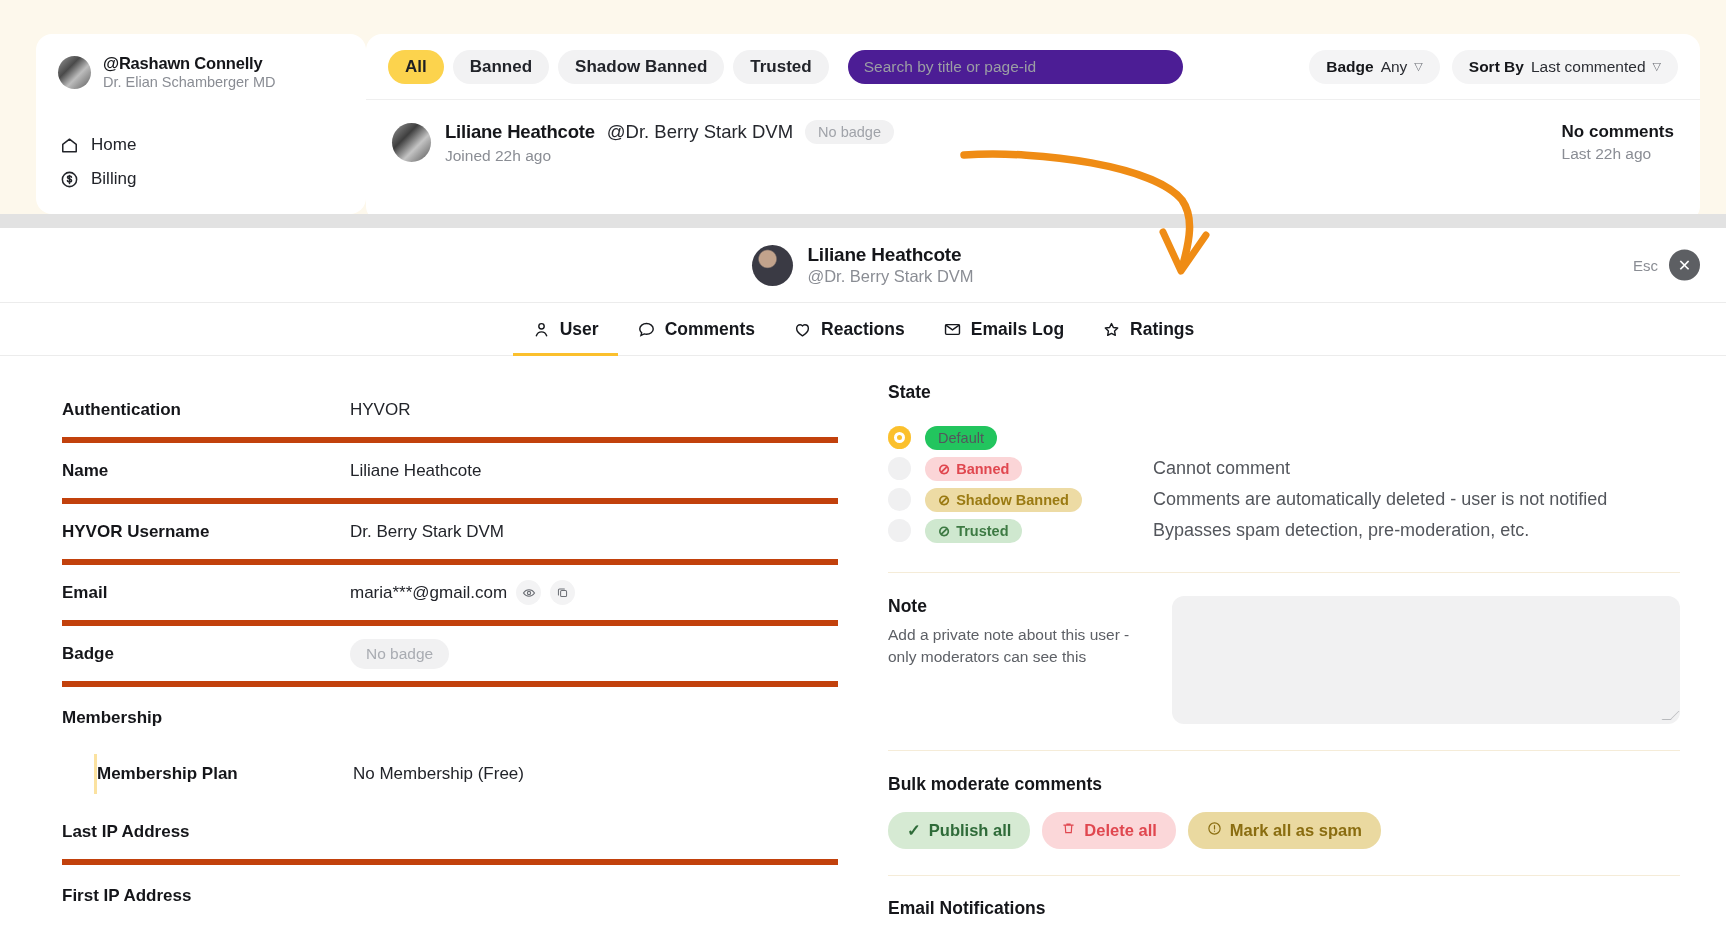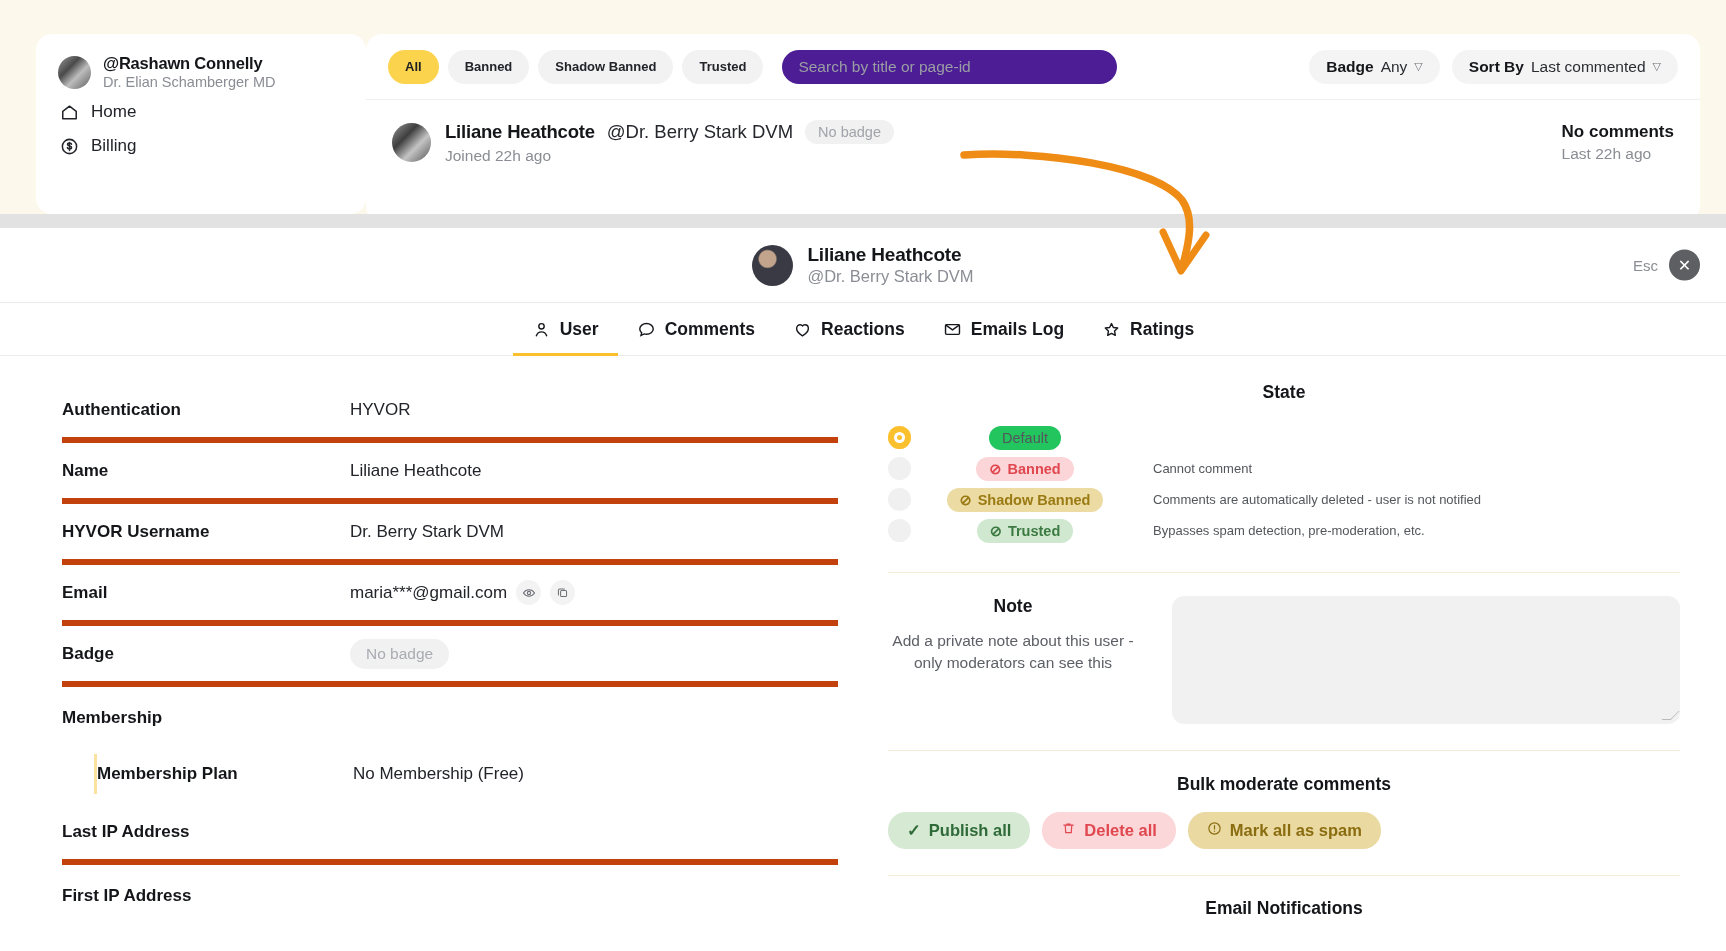--- a/index.html
+++ b/index.html
@@ -23,36 +23,36 @@
     background: #fff; border-radius: 16px;
   }
   .sb-user { display: flex; align-items: center; gap: 12px; padding: 20px 22px 0 22px; }
   .avatar-sm {
     width: 33px; height: 33px; border-radius: 50%;
     background: linear-gradient(135deg,#9a9a9a 0%,#4a4a4a 35%,#bdbdbd 60%,#5c5c5c 100%);
     flex: none;
   }
   .sb-name { font-size: 16.5px; font-weight: 700; color: #15161a; letter-spacing: -0.2px; }
   .sb-sub { font-size: 14.5px; color: #8a8d94; margin-top: 1px; }
-  .sb-nav { margin-top: 5px; }
+  .sb-nav { margin-top: 38px; }
   .sb-item { display: flex; align-items: center; gap: 12px; padding: 7px 24px; }
   .sb-item-label { font-size: 17px; color: #22242a; }
   .ic { width: 19px; height: 19px; flex: none; display: block; }
 
   .list-card {
     position: absolute; left: 366px; top: 34px; right: 26px; height: 188px;
     background: #fff; border-radius: 16px; overflow: hidden;
   }
   .list-toolbar {
     display: flex; align-items: center; height: 66px; padding: 0 22px;
     border-bottom: 1px solid #efefef; gap: 9px;
   }
   .chip {
     height: 34px; padding: 0 17px; border-radius: 17px; background: #f2f2f3;
-    display: flex; align-items: center; font-size: 13px; font-weight: 700; color: #22242a;
+    display: flex; align-items: center; font-size: 17px; font-weight: 700; color: #22242a;
     white-space: nowrap;
   }
   .chip.active { background: #fcd34d; color: #1e1f23; }
   .search-box {
     flex: 1; max-width: 335px; height: 34px; border-radius: 17px; background: #4c1d95;
     display: flex; align-items: center; padding: 0 16px; margin-left: 10px;
     font-size: 15.5px; color: #9b9ea4;
   }
   .tb-right { margin-left: auto; display: flex; align-items: center; gap: 12px; }
   .dd {
@@ -114,21 +114,21 @@
   .tabs { display: flex; justify-content: center; gap: 0; border-bottom: 1px solid #ececec; }
   .tab {
     display: flex; align-items: center; gap: 9px; padding: 16px 19px 13px 19px;
     font-size: 17.5px; font-weight: 700; color: #16181d; border-bottom: 3px solid transparent;
     margin-bottom: -1px; white-space: nowrap;
   }
   .tab.active { border-bottom-color: #fbc02d; }
 
   .body { display: flex; padding: 26px 0 0 0; }
   .col-left { width: 868px; padding: 0 30px 0 62px; }
-  .col-right { flex: 1; padding: 0 46px 0 20px; text-align: center; }
+  .col-right { flex: 1; padding: 0 46px 0 20px; }
 
   .frow {
     display: flex; align-items: center; min-height: 61px;
     border-bottom: 6px solid #c2410c;
   }
   .frow:last-child { border-bottom: none; }
   .flabel { width: 288px; font-size: 17px; font-weight: 700; color: #15161a; flex: none; }
   .fvalue { font-size: 17px; color: #22242a; display: flex; align-items: center; gap: 9px; }
   .icon-btn {
     width: 25px; height: 25px; border-radius: 50%; background: #f3f3f4;
@@ -156,28 +156,28 @@
     box-shadow: inset 0 0 0 6px #fbc02d, inset 0 0 0 9px #ffffff;
   }
   .st-pill {
     display: inline-flex; align-items: center; gap: 6px;
     border-radius: 14px; padding: 4px 13px; font-size: 14.5px; white-space: nowrap;
   }
   .st-default { background: #22c55e; color: #53565c; }
   .st-banned { background: #fbd5d7; color: #e0474f; font-weight: 700; }
   .st-shadow { background: #eddba4; color: #9a7a12; font-weight: 700; }
   .st-trusted { background: #cfe8cf; color: #3d7a43; font-weight: 700; }
-  .st-desc { margin-left: 28px; font-size: 13px; color: #53565c; white-space: nowrap; }
+  .st-desc { margin-left: 28px; font-size: 18px; color: #53565c; white-space: nowrap; }
   .st-pillwrap { width: 200px; flex: none; }
 
   .divider { height: 1px; background: #f5ecd8; margin: 26px 0 0 0; }
 
   .note-sec { display: flex; gap: 34px; padding-top: 23px; }
   .note-left { width: 250px; flex: none; }
-  .note-desc { font-size: 15.5px; color: #5d6066; line-height: 1.45; margin-top: 13px; }
+  .note-desc { font-size: 15.5px; color: #5d6066; line-height: 1.45; margin-top: 7px; }
   .note-area {
     flex: 1; height: 128px; background: #f1f1f2; border-radius: 12px; position: relative;
   }
   .resize-grip {
     position: absolute; right: 5px; bottom: 4px; width: 9px; height: 9px;
     border-right: 1.5px solid #b8babd; border-bottom: 1.5px solid #b8babd;
     transform: skewX(-45deg);
   }
 
   .bulk-sec { padding-top: 23px; }

